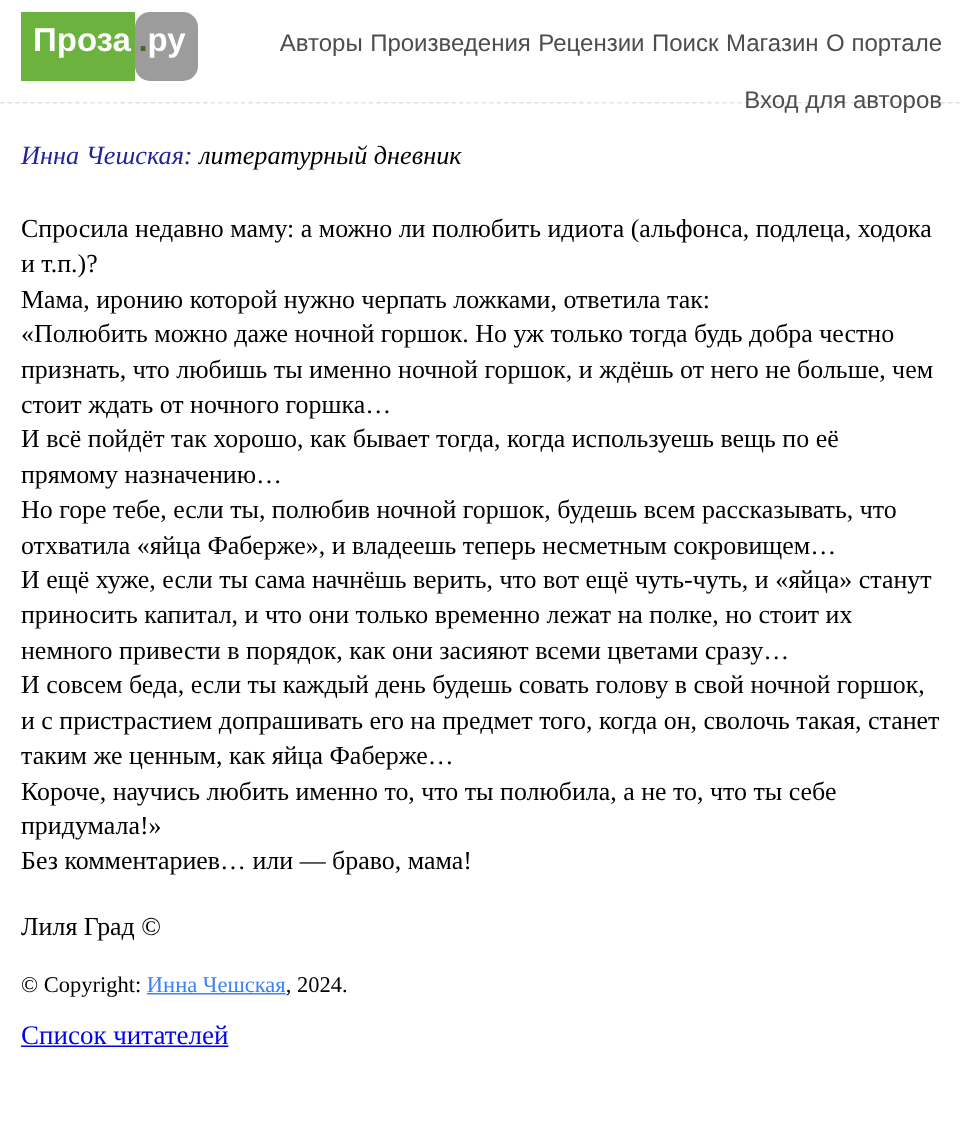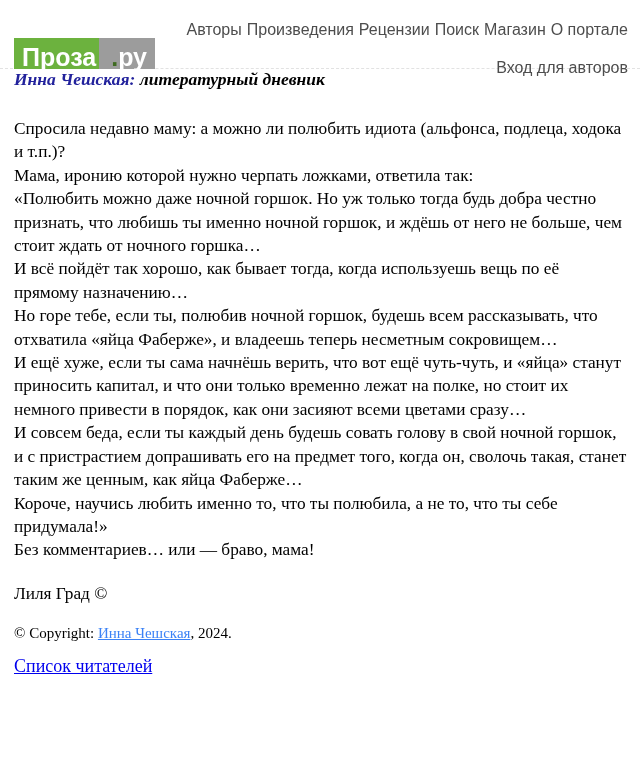--- a/index.html
+++ b/index.html
@@ -10,43 +10,43 @@
   .page { width:640px; height:758px; position:relative; box-sizing:border-box; }
 
   
   .header {
     box-sizing:border-box; height:69px; padding:8px 12px 0 14px;
     display:flex; justify-content:space-between; align-items:flex-start;
     border-bottom:1px dashed #e2e2e2;
   }
   .logo {
     display:flex; font-family:"Liberation Sans", sans-serif;
-    font-weight:bold; font-size:25px; line-height:38px; height:31px;
-    cursor:pointer; user-select:none;margin-top:30px;
+    font-weight:bold; font-size:22px; line-height:38px; height:46px;
+    cursor:pointer; user-select:none;
   }
   .logo-left  { background:#6cb23e; color:#ffffff; padding:0 3px 0 8px; }
-  .logo-right { background:#9c9c9c; padding:0 8px 0 12px; }
+  .logo-right { background:#9c9c9c; padding:0 8px 0 2px;border-radius:10px; }
   .logo-dot   { color:#3f6b21; }
   .logo-ru    { color:#ffffff; }
 
   .nav {
     font-family:"Liberation Sans", sans-serif; font-size:16px;
     color:#4d4d4d; padding-top:13px; text-align:right;
   }
   .nav-row1 { display:flex; justify-content:flex-end; gap:5px; }
   .nav a { color:#4d4d4d; text-decoration:none; white-space:nowrap; cursor:pointer; }
   .nav-row2 { margin-top:20px; }
 
   
   .main { padding:0 12px 0 14px; }
   .title {
     margin-top:18px; font-size:16.5px; font-weight:bold; color:#56585a;
     letter-spacing:0.2px;
   }
-  .author-line { margin-top:0; font-size:17.5px; font-weight:bold; font-style:italic; }
+  .author-line { margin-top:24px; font-size:17.5px; font-weight:normal; font-style:italic; }
   .author-link { color:#22229c; text-decoration:none; cursor:pointer; }
   .author-suffix { color:#000; }
 
   .article-body {
     margin-top:27px; max-width:614px;
     font-size:17.3px; line-height:23.4px; color:#000;
   }
   .signature { margin-top:22px; font-size:17.3px; }
 
   

